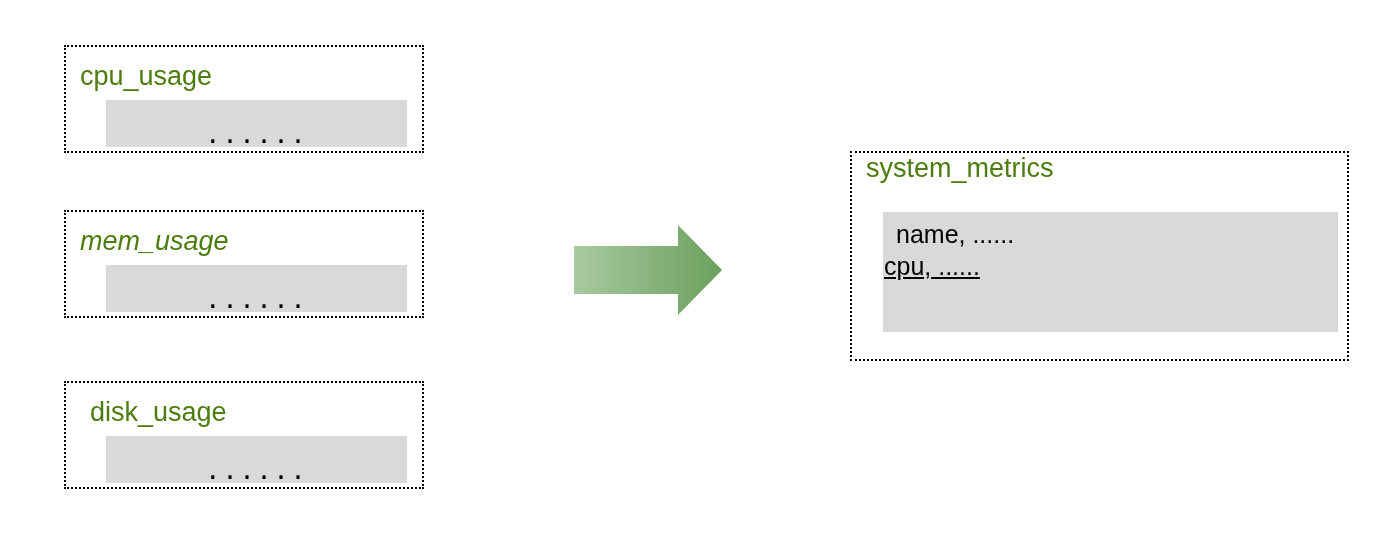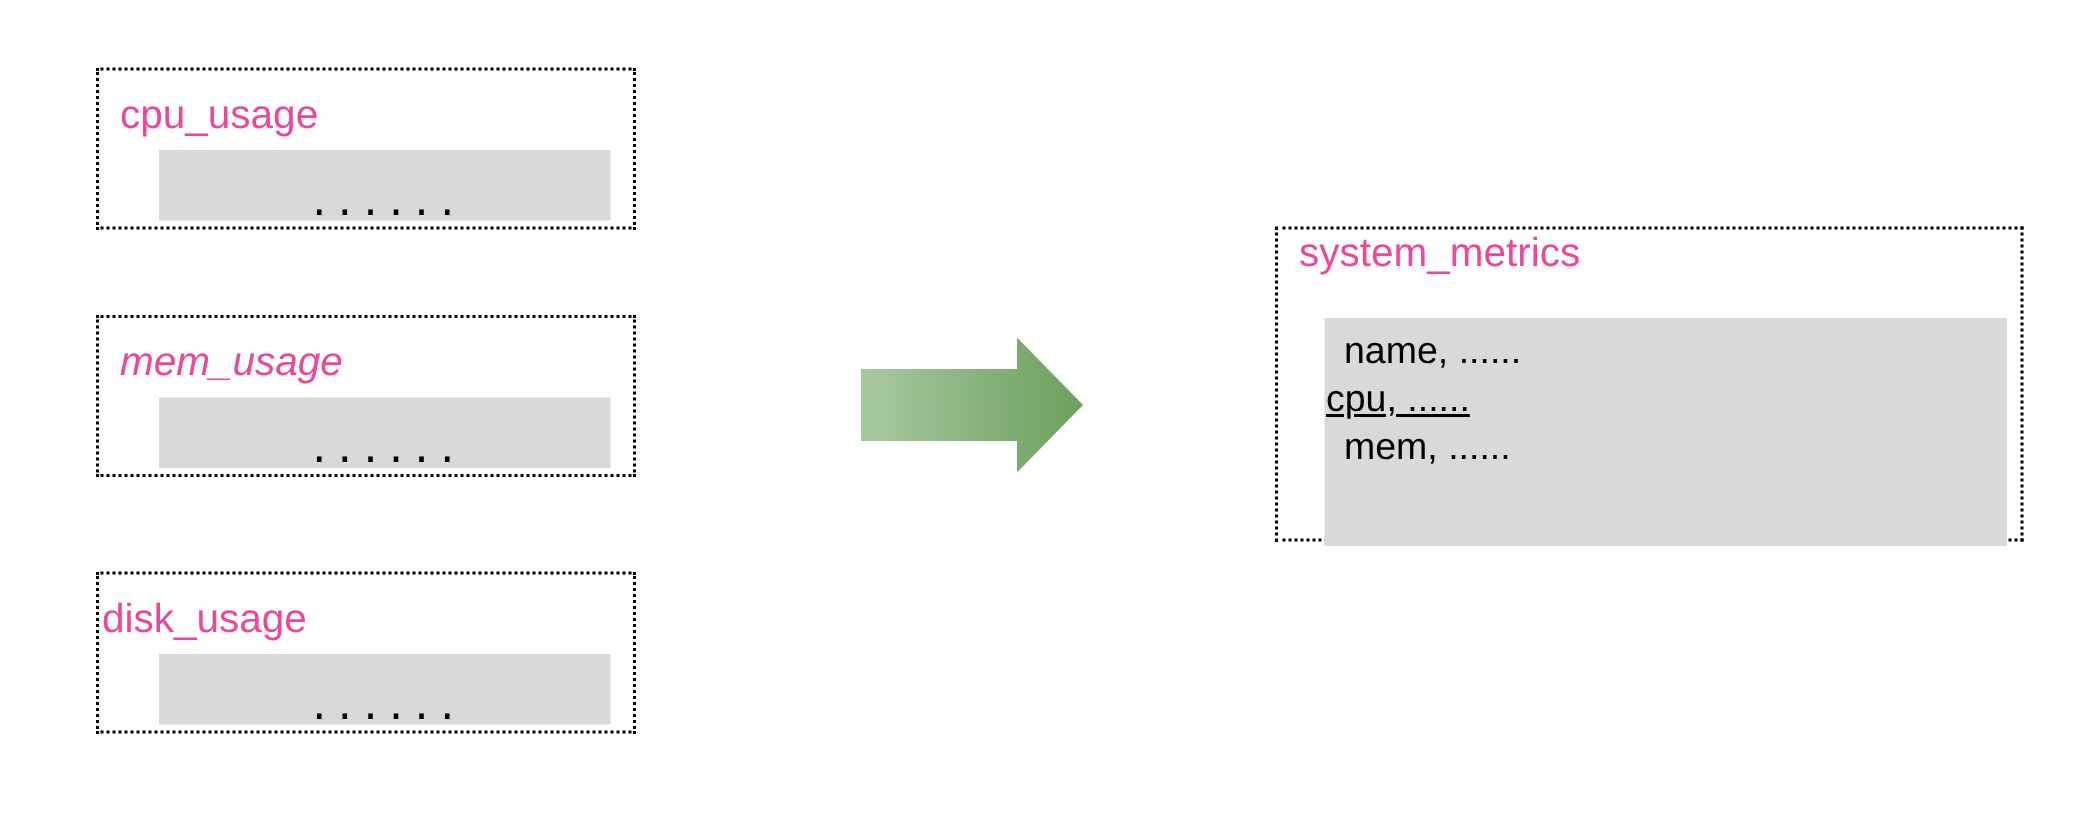--- a/index.html
+++ b/index.html
@@ -23,21 +23,21 @@
   
   .box {
     position: absolute;
     box-sizing: border-box;
     border: 2px dotted #000000;
     background: #ffffff;
   }
 
   .box-title {
     position: absolute;
-    color: #ec4899;
+    color: #4d7c0f;
     font-size: 27px;
     line-height: 30px;
     letter-spacing: 0px;
     white-space: nowrap;
   }
 
   
   .payload {
     position: absolute;
     box-sizing: border-box;
@@ -87,38 +87,37 @@
   </div>
 
   <div class="box" style="left:64px; top:210px; width:360px; height:108px;">
     <div class="box-title" style="left:14px; top:14px;font-style:italic;">mem_usage</div>
     <div class="payload" style="left:40px; top:53px; width:301px; height:47px;">
       <div class="payload-ellipsis" style="top:22px;">......</div>
     </div>
   </div>
 
   <div class="box" style="left:64px; top:381px; width:360px; height:108px;">
-    <div class="box-title" style="left:2px; top:14px;">disk_usage</div>
+    <div class="box-title" style="left:24px; top:14px;">disk_usage</div>
     <div class="payload" style="left:40px; top:53px; width:301px; height:47px;">
       <div class="payload-ellipsis" style="top:22px;">......</div>
     </div>
   </div>
 
   <svg id="arrow" viewBox="0 0 160 100" preserveAspectRatio="none" aria-hidden="true">
     <defs>
       <linearGradient id="arrowGrad" x1="0" y1="0" x2="1" y2="0">
         <stop offset="0" stop-color="#a8c9a0"></stop>
         <stop offset="1" stop-color="#6ba05c"></stop>
       </linearGradient>
     </defs>
     <polygon points="4,26 108,26 108,5 152,50 108,95 108,74 4,74" fill="url(#arrowGrad)"></polygon>
   </svg>
 
   <div class="box" style="left:850px; top:151px; width:499px; height:210px;">
     <div class="box-title" style="left:14px; top:0;">system_metrics</div>
-    <div class="payload" style="left:31px; top:59px; width:455px; height:152px;">
+    <div class="payload" style="left:31px; top:59px; width:455px; height:120px;">
       <div class="payload-line" style="left:13px; top:6px;">name, ......</div>
       <div class="payload-line" style="left:1px; top:38px;text-decoration:underline;">cpu, ......</div>
-      <div class="payload-line" style="left:13px; top:70px;">mem, ......</div>
     </div>
   </div>
 
 </div>
 
 </body></html>

